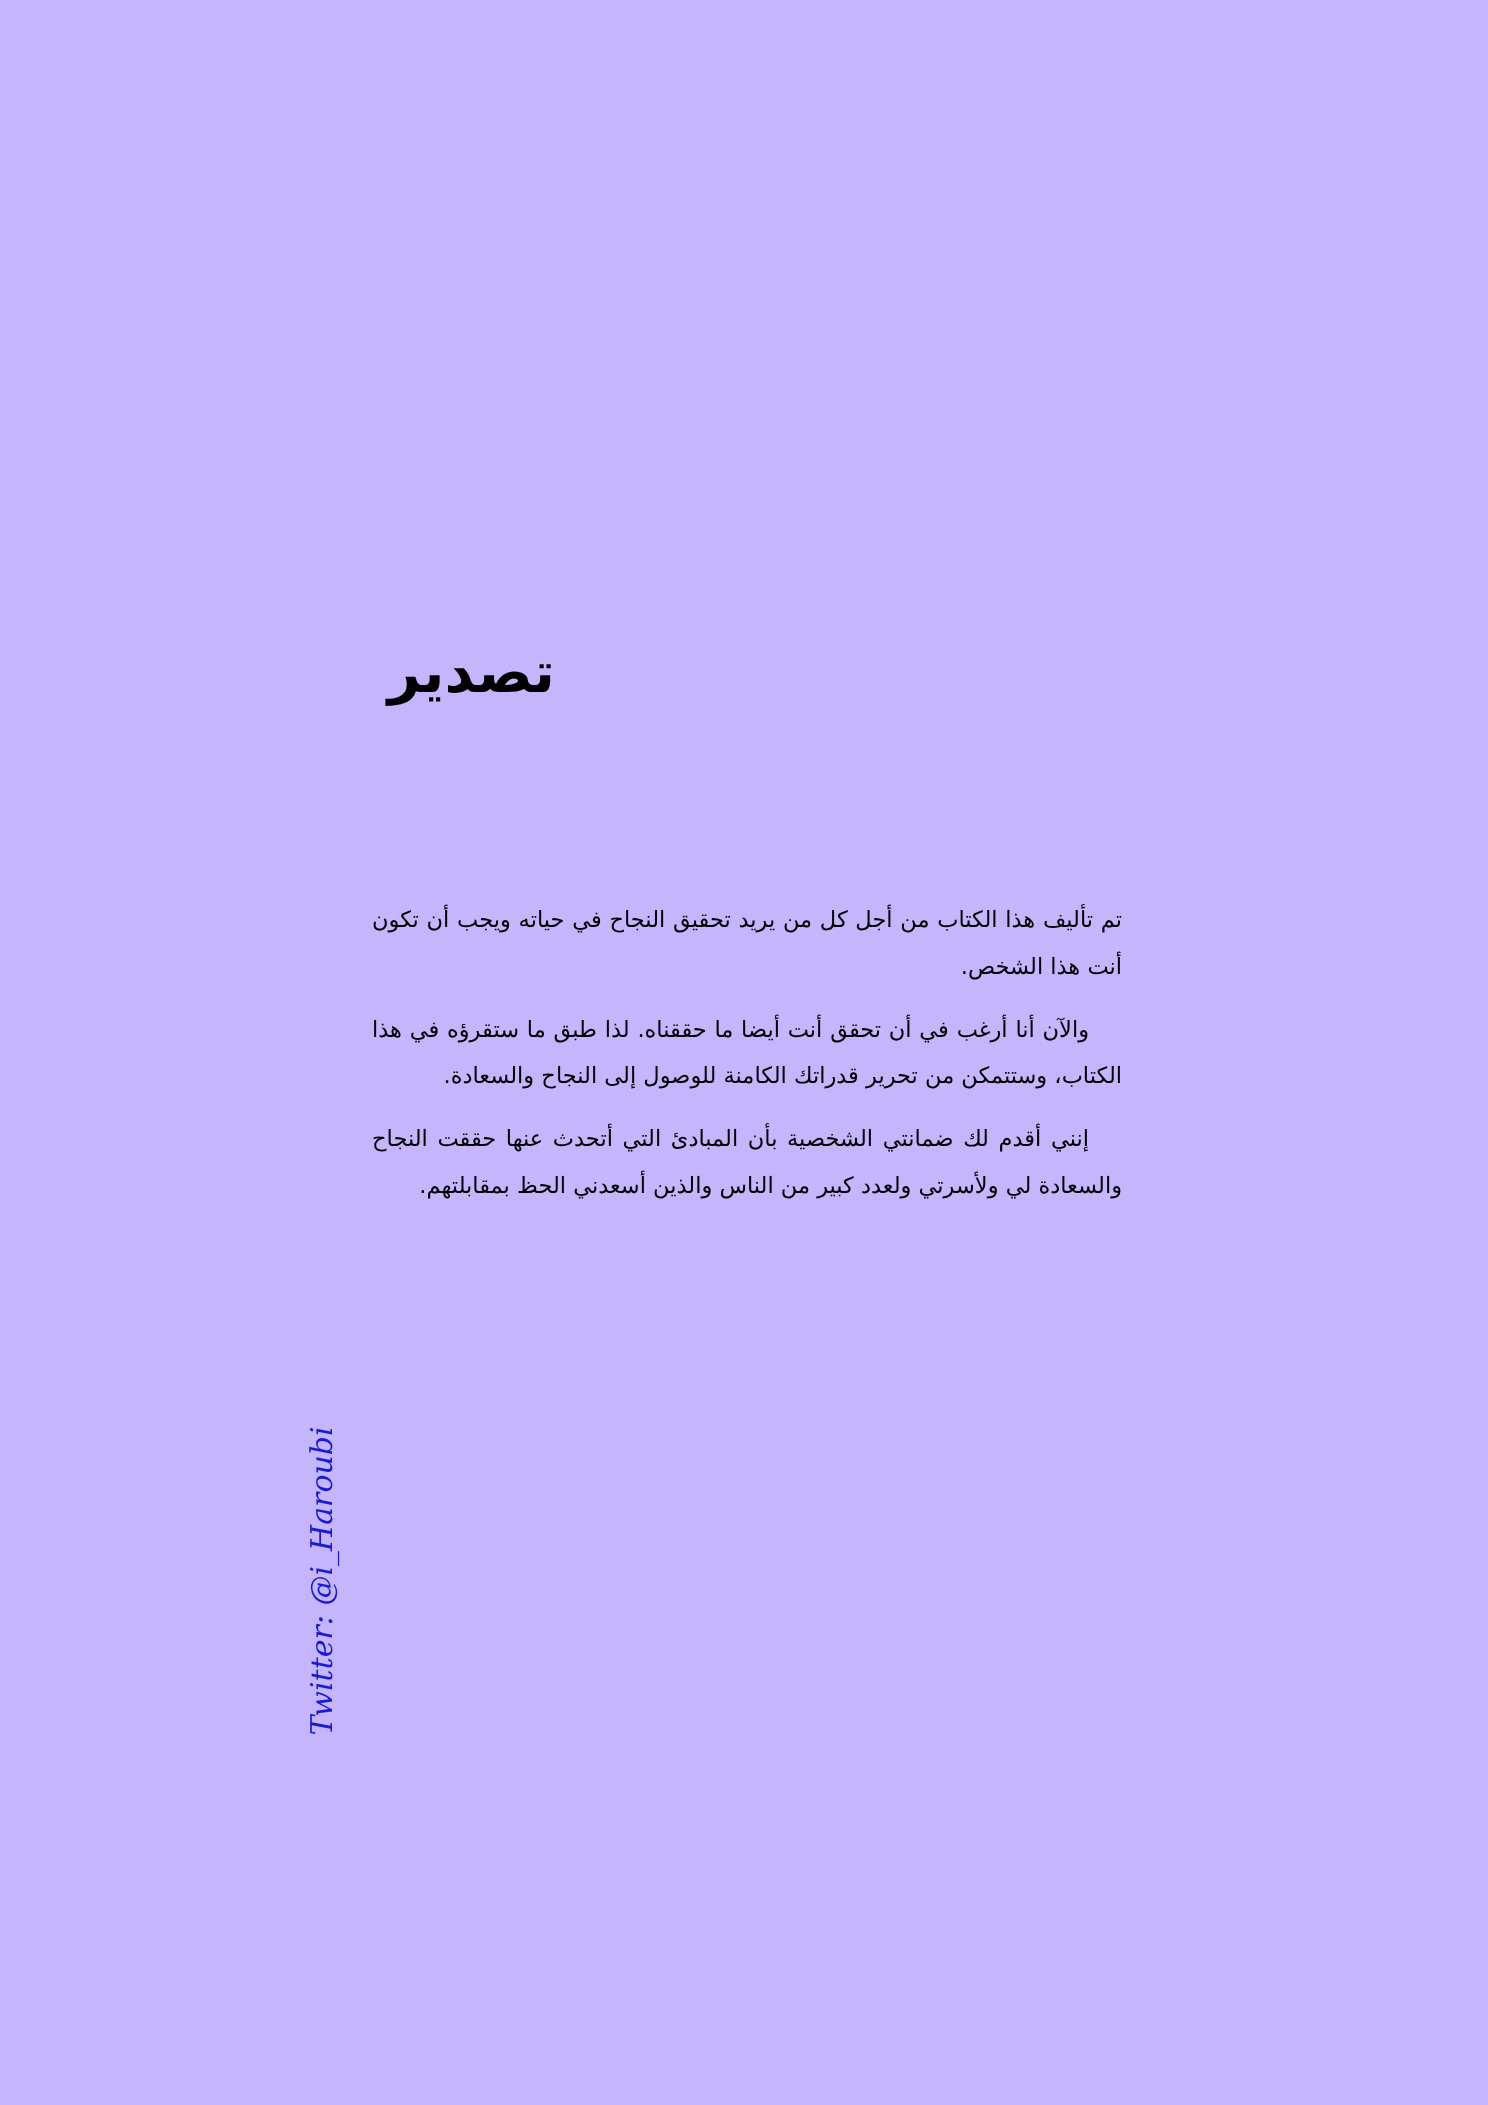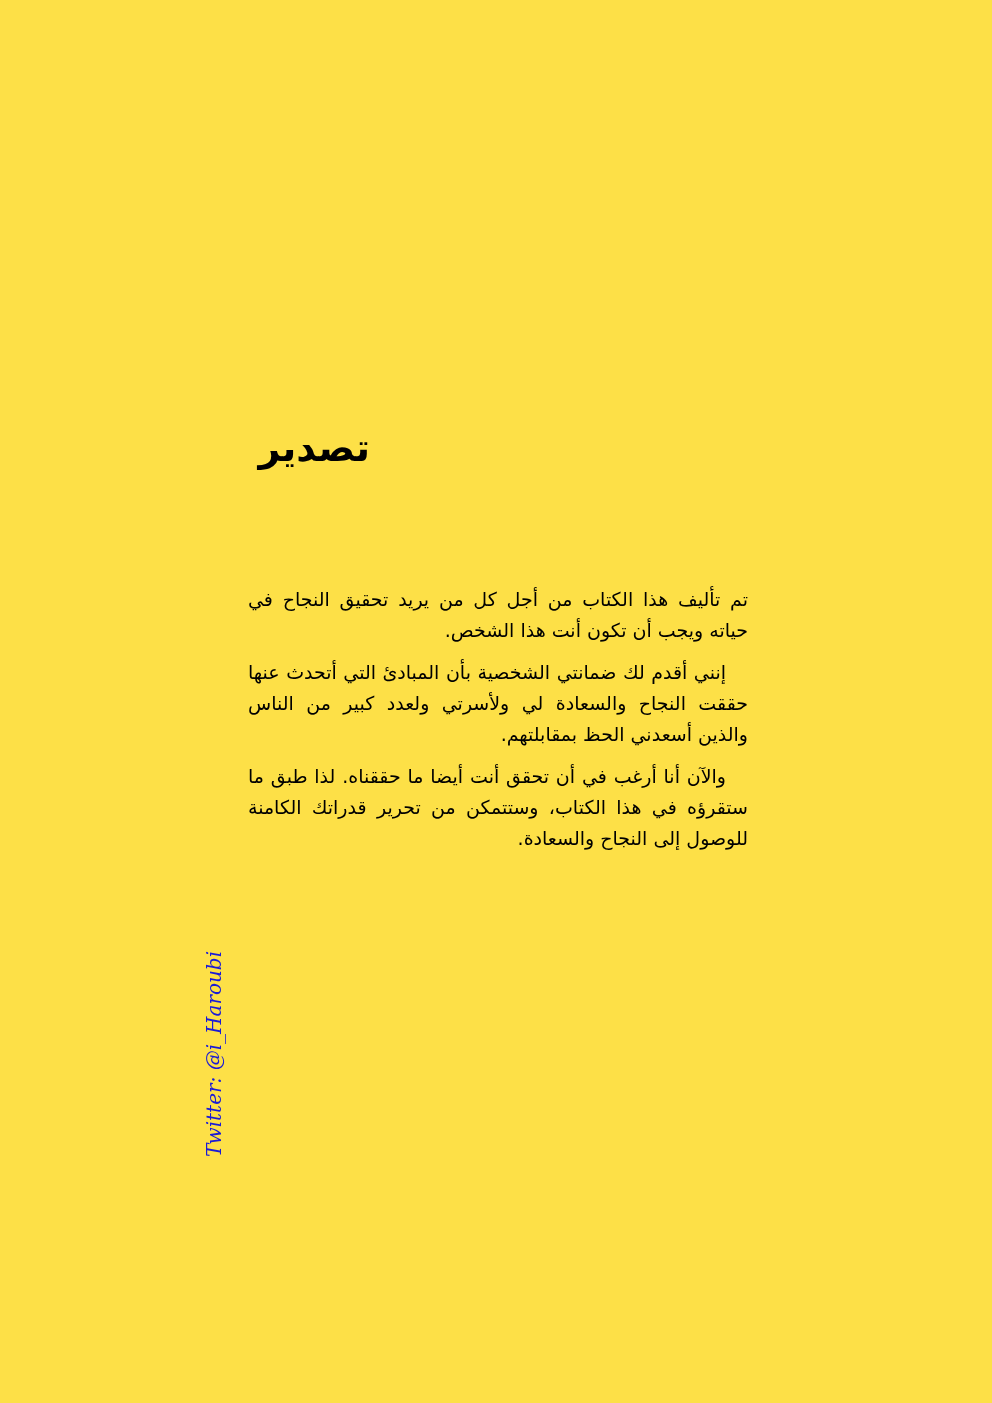--- a/index.html
+++ b/index.html
@@ -12,46 +12,46 @@
       height: 1403px;
       position: relative;
       overflow: hidden;
       font-family: "DejaVu Sans", sans-serif;
       color: #000000;
     }
     .page {
       position: absolute;
       left: 0; top: 0;
       width: 992px; height: 1403px;
-      background: #fde047;
+      background: #c4b5fd;
     }
     .title {
       position: absolute;
       top: 418px;
       left: 240px;
       width: 130px;
       direction: rtl;
       text-align: right;
       font-family: "DejaVu Sans", sans-serif;
       font-weight: bold;
       font-size: 38px;
       line-height: 60px;
       margin: 0;
       letter-spacing: 1px;
     }
     .body-text {
       position: absolute;
-      top: 584px;
+      top: 598px;
       left: 248px;
       width: 500px;
       direction: rtl;
       text-align: justify;
       text-align-last: right;
       font-family: "DejaVu Sans", sans-serif;
-      font-size: 19px;
+      font-size: 15px;
       line-height: 31px;
     }
     .body-text p {
       margin: 0 0 11px 0;
     }
     .body-text p.indent {
       text-indent: 22px;
     }
     .watermark {
       position: absolute;
@@ -68,19 +68,19 @@
   </style>
 </head>
 <body>
 
 <div class="page">
 
   <h1 class="title">تصدير</h1>
 
   <div class="body-text">
     <p>تم تأليف هذا الكتاب من أجل كل من يريد تحقيق النجاح في حياته    ويجب أن تكون أنت هذا الشخص.</p>
+    <p class="indent">والآن أنا أرغب في أن تحقق أنت أيضا ما حققناه. لذا طبق ما ستقرؤه في هذا الكتاب، وستتمكن من تحرير قدراتك الكامنة للوصول إلى النجاح والسعادة.</p>
     <p class="indent">إنني أقدم لك ضمانتي الشخصية بأن المبادئ التي أتحدث عنها حققت النجاح والسعادة لي ولأسرتي ولعدد كبير من الناس والذين أسعدني الحظ بمقابلتهم.</p>
-    <p class="indent">والآن أنا أرغب في أن تحقق أنت أيضا ما حققناه. لذا طبق ما ستقرؤه في هذا الكتاب، وستتمكن من تحرير قدراتك الكامنة للوصول إلى النجاح والسعادة.</p>
   </div>
 
   <div class="watermark">Twitter: @i_Haroubi</div>
 
 </div>
 
 </body></html>

